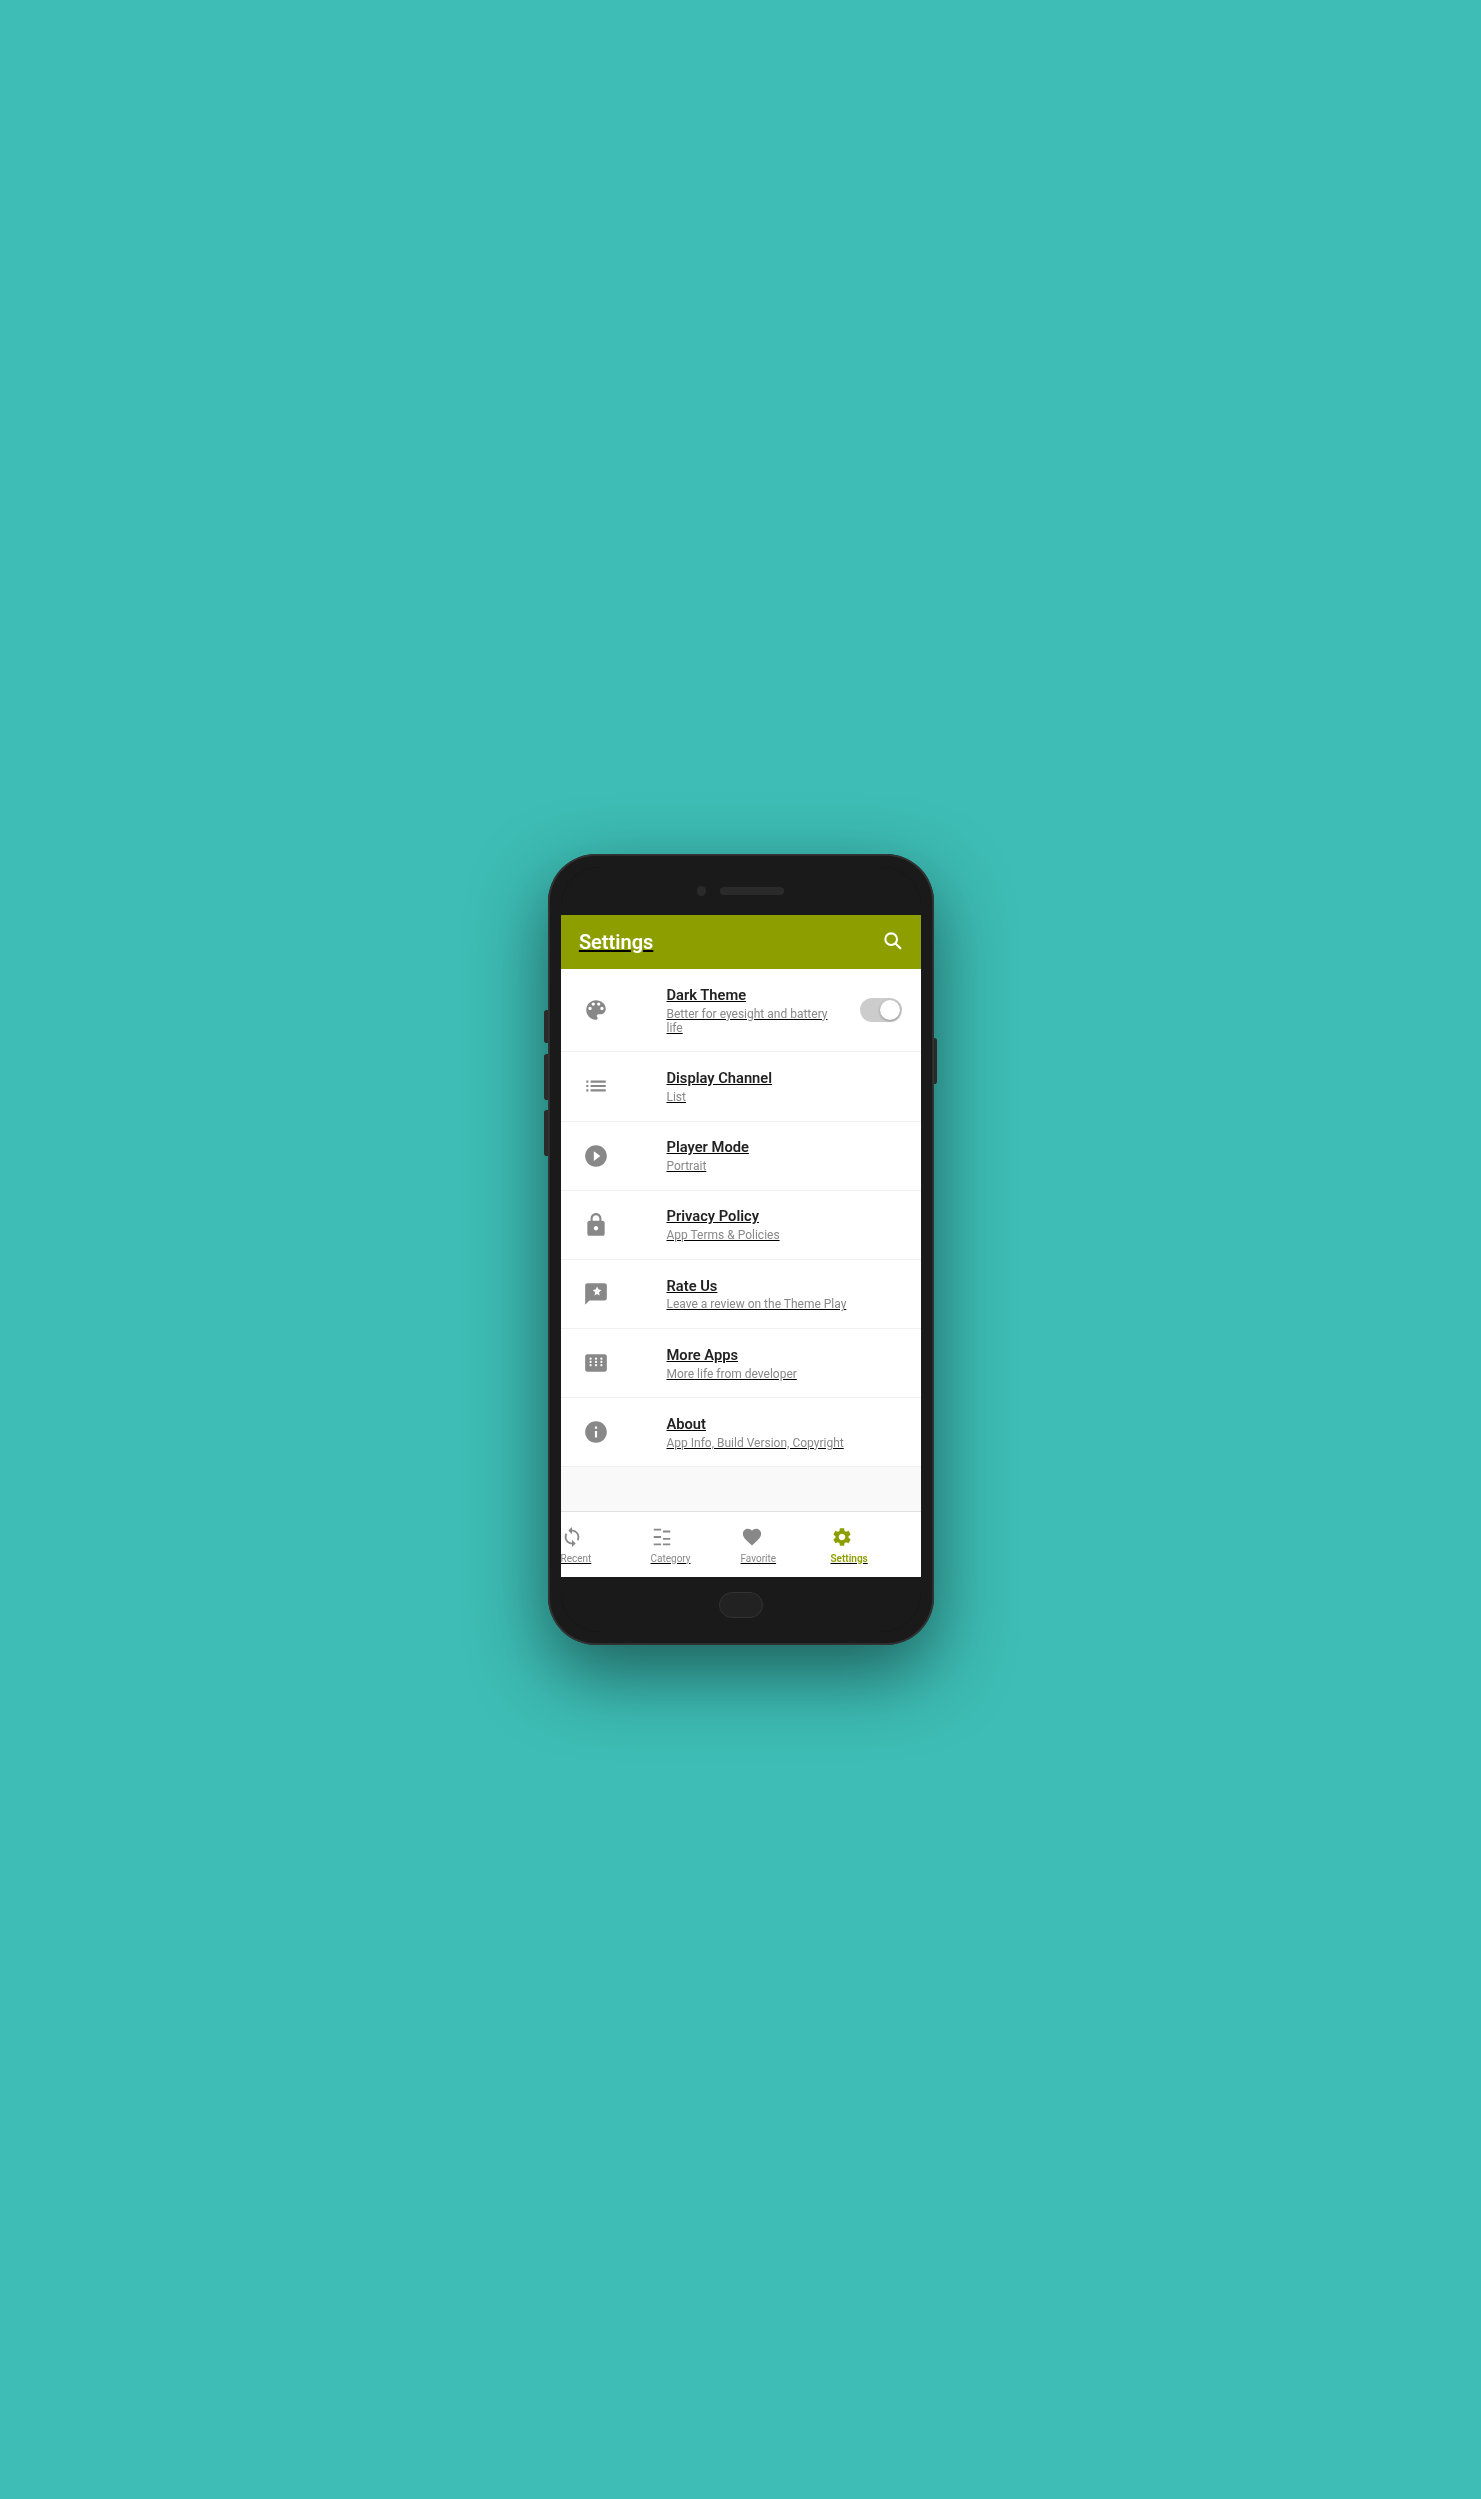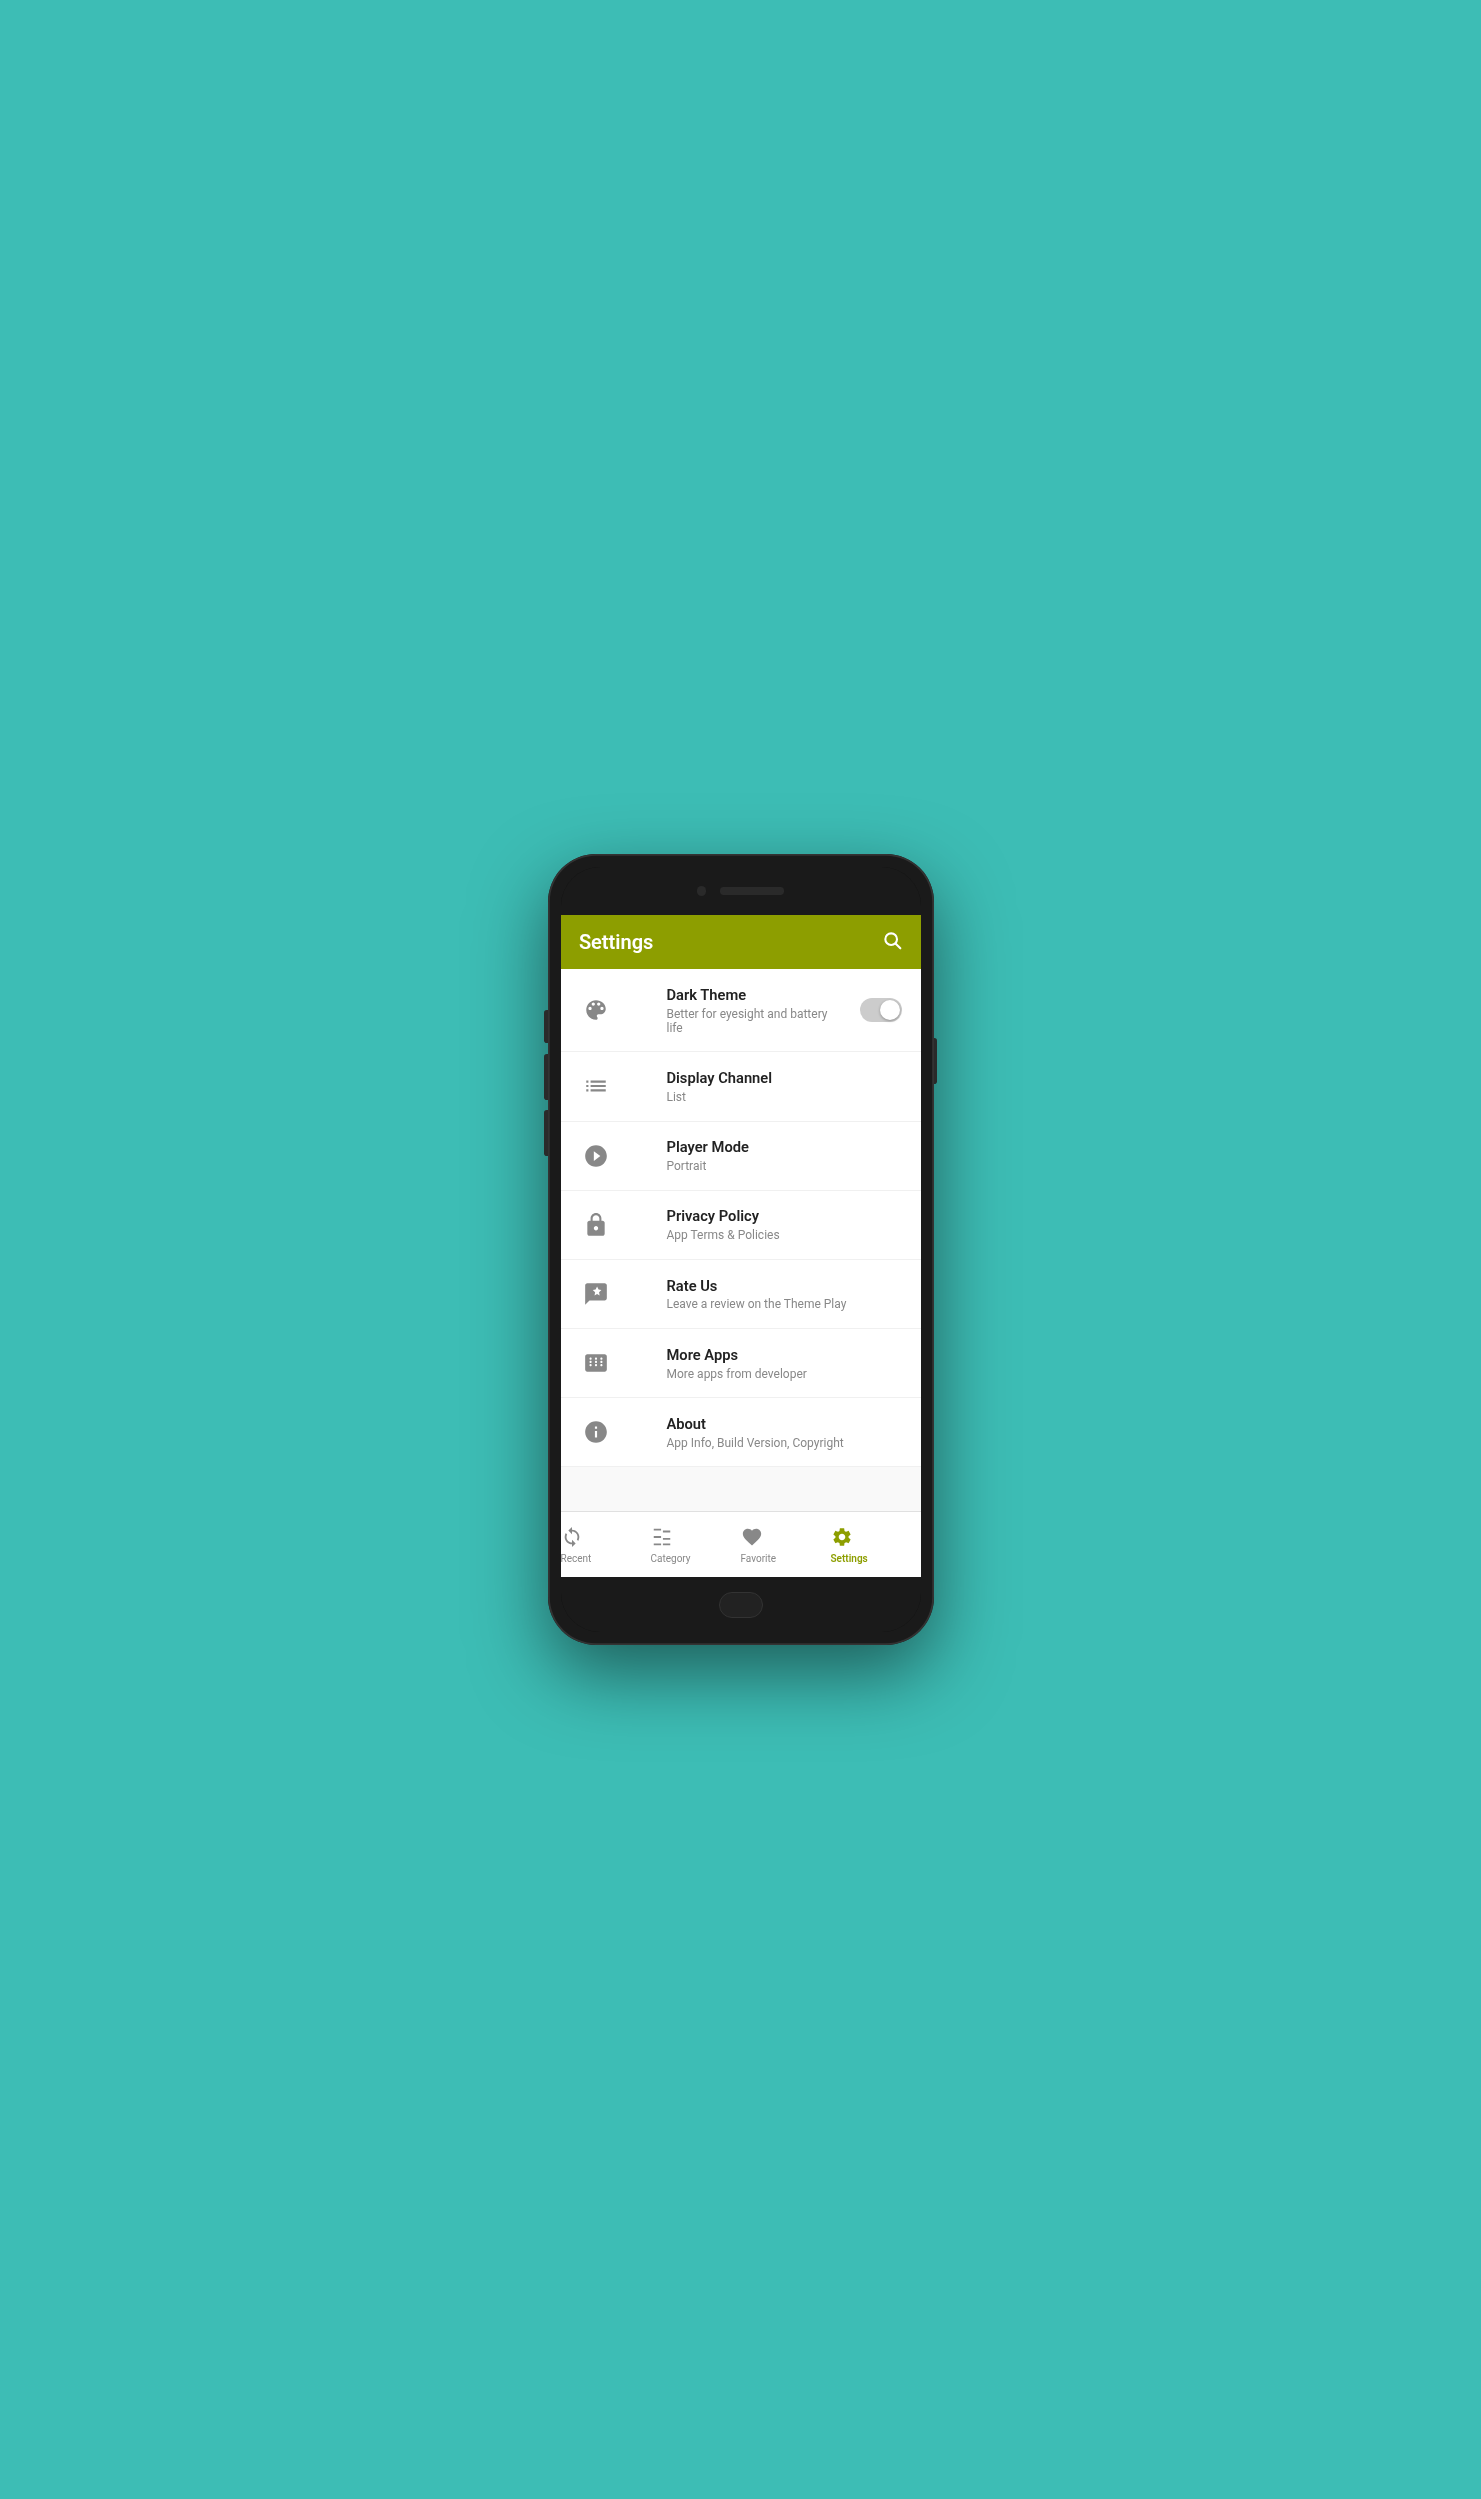--- a/index.html
+++ b/index.html
@@ -23,20 +23,21 @@
       position: relative;
     }
 
     .phone-inner {
       width: 100%;
       height: 100%;
       background: #111;
       border-radius: 39px;
       overflow: hidden;
       position: relative;
+      text-decoration: underline;
     }
 
     
     .top-bezel {
       height: 48px;
       background: #1a1a1a;
       display: flex;
       justify-content: center;
       align-items: center;
       gap: 14.7px;
@@ -363,21 +364,21 @@
         </div>
 
         <div class="settings-item">
           <div class="item-icon">
             <svg viewBox="0 0 24 24" xmlns="http://www.w3.org/2000/svg">
               <path d="M20 4H4c-1.1 0-2 .9-2 2v12c0 1.1.9 2 2 2h16c1.1 0 2-.9 2-2V6c0-1.1-.9-2-2-2zm-8 3c.55 0 1 .45 1 1s-.45 1-1 1-1-.45-1-1 .45-1 1-1zm0 3c.55 0 1 .45 1 1s-.45 1-1 1-1-.45-1-1 .45-1 1-1zm0 3c.55 0 1 .45 1 1s-.45 1-1 1-1-.45-1-1 .45-1 1-1zm-5-6c.55 0 1 .45 1 1s-.45 1-1 1-1-.45-1-1 .45-1 1-1zm0 3c.55 0 1 .45 1 1s-.45 1-1 1-1-.45-1-1 .45-1 1-1zm0 3c.55 0 1 .45 1 1s-.45 1-1 1-1-.45-1-1 .45-1 1-1zm10-6c.55 0 1 .45 1 1s-.45 1-1 1-1-.45-1-1 .45-1 1-1zm0 3c.55 0 1 .45 1 1s-.45 1-1 1-1-.45-1-1 .45-1 1-1zm0 3c.55 0 1 .45 1 1s-.45 1-1 1-1-.45-1-1 .45-1 1-1z"></path>
             </svg>
           </div>
           <div class="item-text">
             <div class="item-title">More Apps</div>
-            <div class="item-subtitle">More apps from developer</div>
+            <div class="item-subtitle">More life from developer</div>
           </div>
         </div>
 
         <div class="settings-item">
           <div class="item-icon">
             <svg viewBox="0 0 24 24" xmlns="http://www.w3.org/2000/svg">
               <path d="M12 2C6.48 2 2 6.48 2 12s4.48 10 10 10 10-4.48 10-10S17.52 2 12 2zm1 15h-2v-6h2v6zm0-8h-2V7h2v2z"></path>
             </svg>
           </div>
           <div class="item-text">

